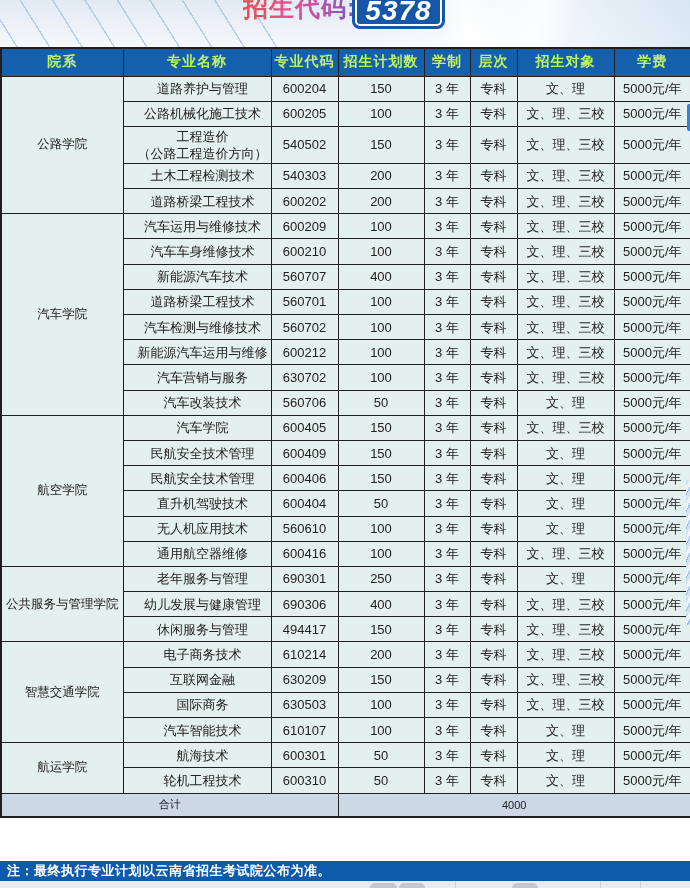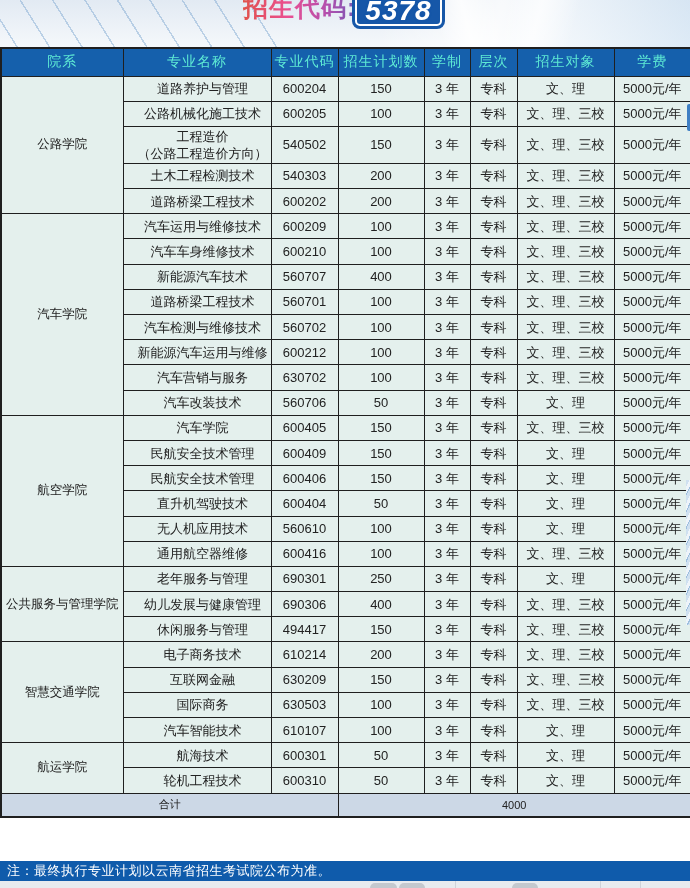--- a/index.html
+++ b/index.html
@@ -57,35 +57,35 @@
     width:690px;table-layout:fixed;border-collapse:collapse;
     border:2px solid var(--border);
   }
   .enroll-table th,.enroll-table td{
     border:1.5px solid var(--border);
     text-align:center;vertical-align:middle;
     font-size:13px;color:#222;
     overflow:hidden;
   }
   .enroll-table thead th{
-    background:var(--header-bg);color:#5eead4;font-size:14px;font-weight:normal;
+    background:var(--header-bg);color:#bef264;font-size:14px;font-weight:bold;
     height:28px;letter-spacing:1px;
   }
   .enroll-table tbody td{background:var(--cell-bg);height:25.2px;line-height:17px;padding:1px 2px;}
   .enroll-table tbody td.college{font-size:12.5px;white-space:nowrap;padding:0 1px;text-align:center;}
   .enroll-table tbody td.c0{text-align:center;padding-left:13px;white-space:pre-line;}
   .enroll-table tfoot td{
     background:var(--total-row-bg);height:24px;font-size:11px;padding:2px 2px;
   }
 
   
   .note-bar{
     position:absolute;left:0;top:861px;width:690px;height:20px;
     background:var(--note-bg);color:#fff;
-    font-size:13px;font-weight:normal;line-height:20px;
+    font-size:13px;font-weight:bold;line-height:20px;
     padding-left:7px;letter-spacing:.5px;
   }
   
   .bottom-strip{
     position:absolute;left:0;top:881px;width:690px;height:7px;
     background:#e8ebef;
   }
   .strip-tab{position:absolute;top:1.5px;height:6px;background:#c4c8ce;border-radius:5px 5px 0 0;}
   .tab-1{left:370px;width:27px;}
   .tab-2{left:399px;width:26px;}

